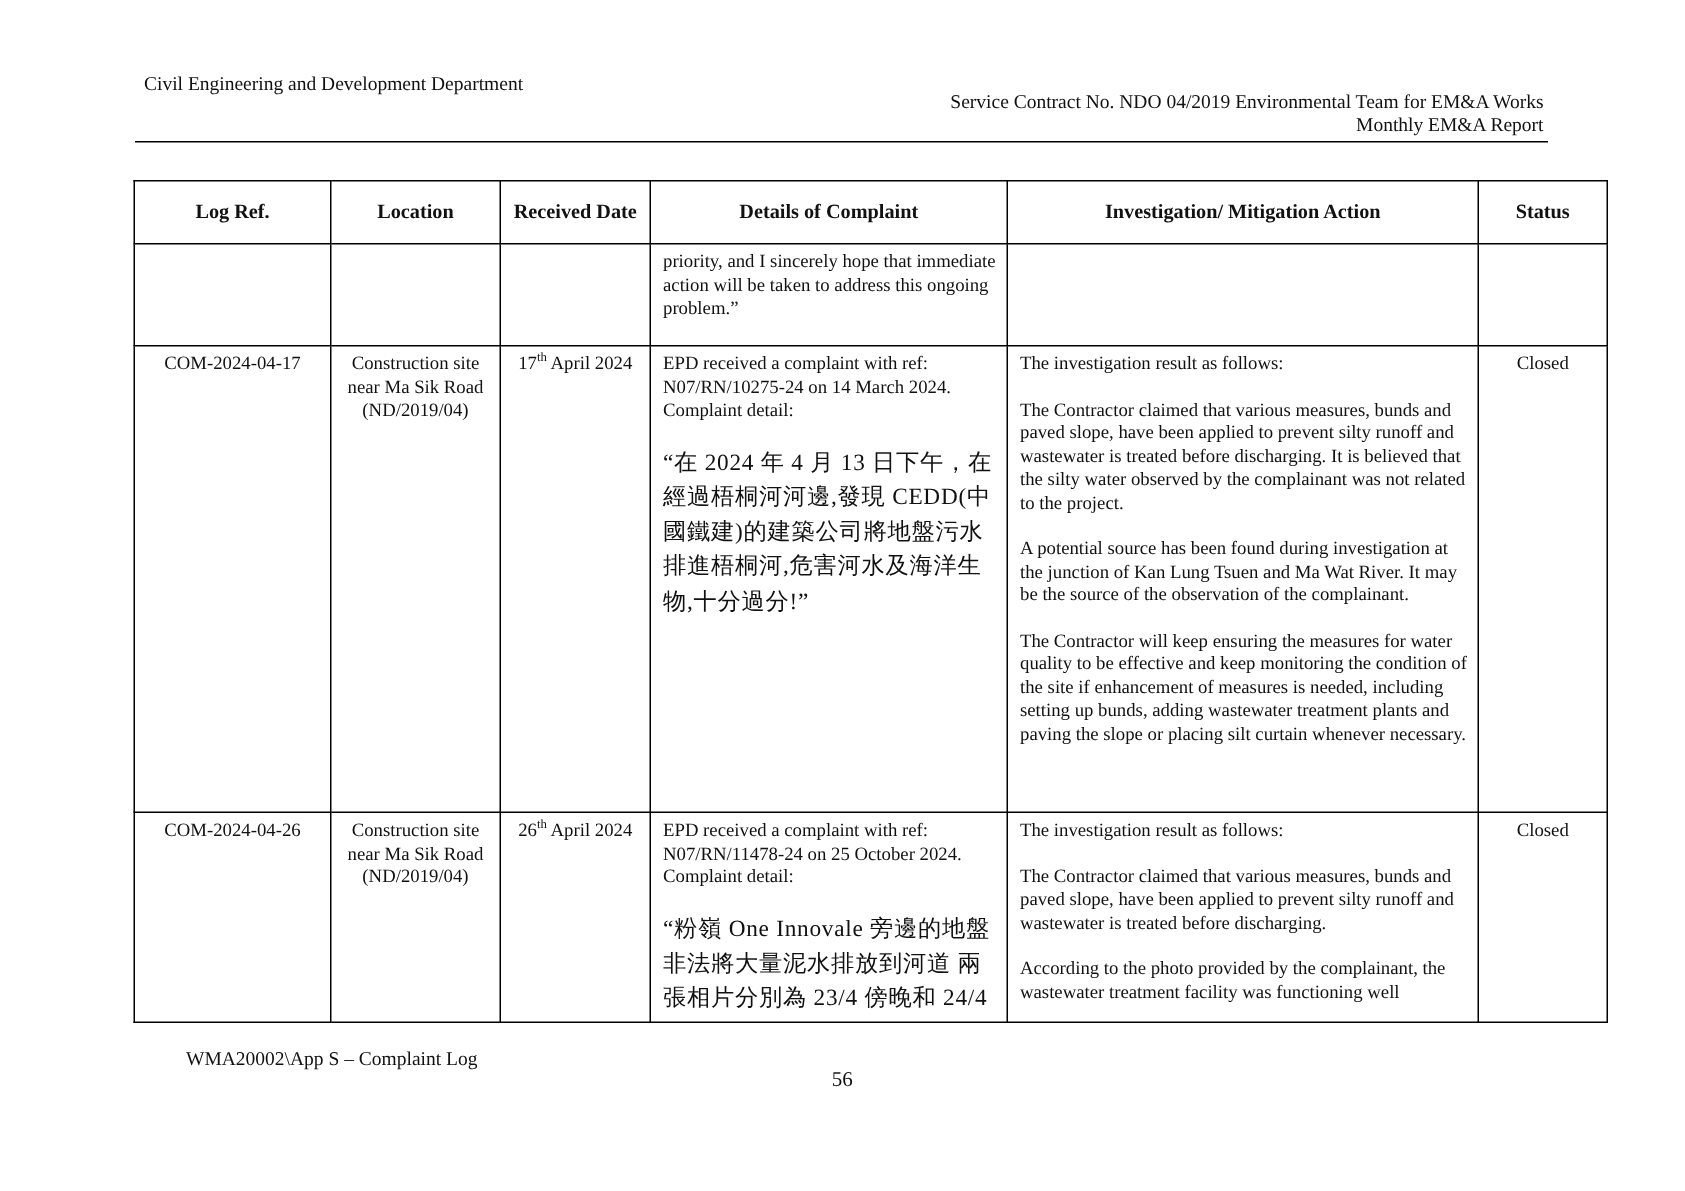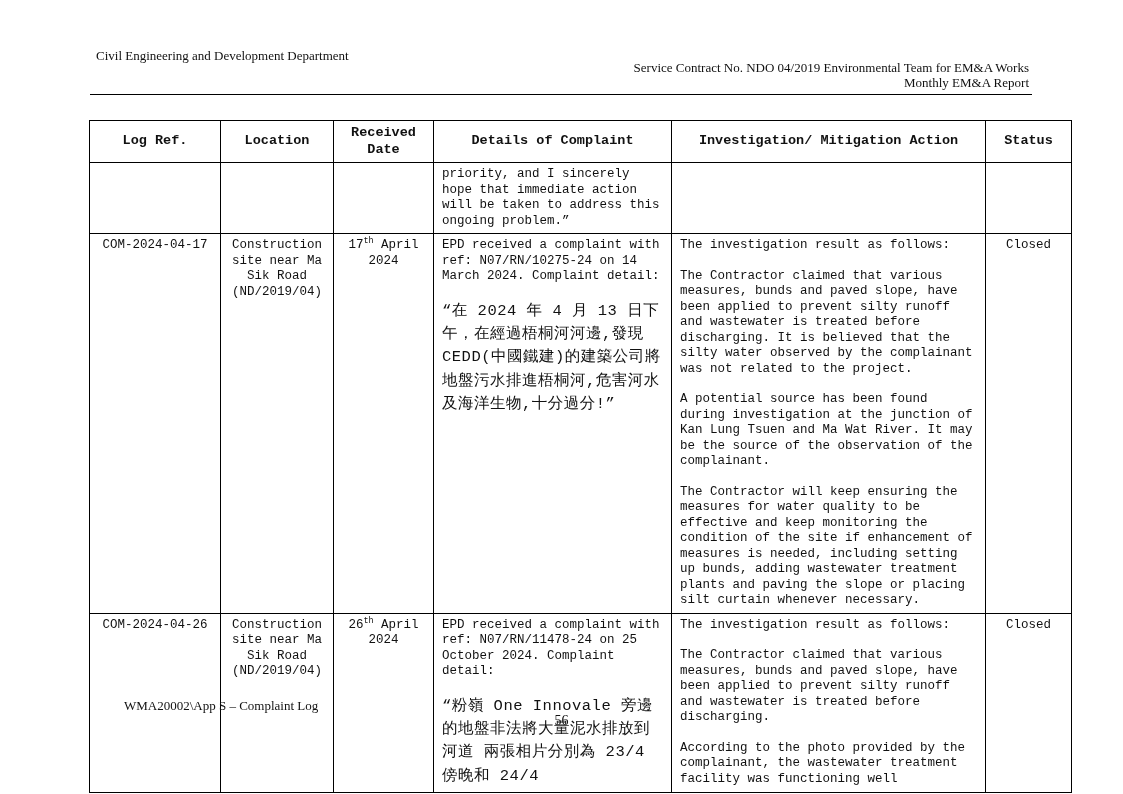--- a/index.html
+++ b/index.html
@@ -17,21 +17,20 @@
   .contract-block { position: absolute; right: 2px; top: 16px; text-align: right; font-size: 13px; line-height: 15px; }
   .header-rule { position: absolute; top: 94px; left: 90px; width: 942px; border-top: 1.6px solid #000; }
 
   .log-table {
     position: absolute;
     left: 89px;
     top: 120px;
     width: 982px;
     border-collapse: collapse;
     table-layout: fixed;
-    font-family: Liberation Mono, monospace;
   }
   .log-table td, .log-table th {
     border: 1.6px solid #000;
     vertical-align: top;
     overflow: hidden;
     font-size: 12.5px;
     line-height: 1.24;
   }
   .log-table th {
     font-size: 13.5px;

